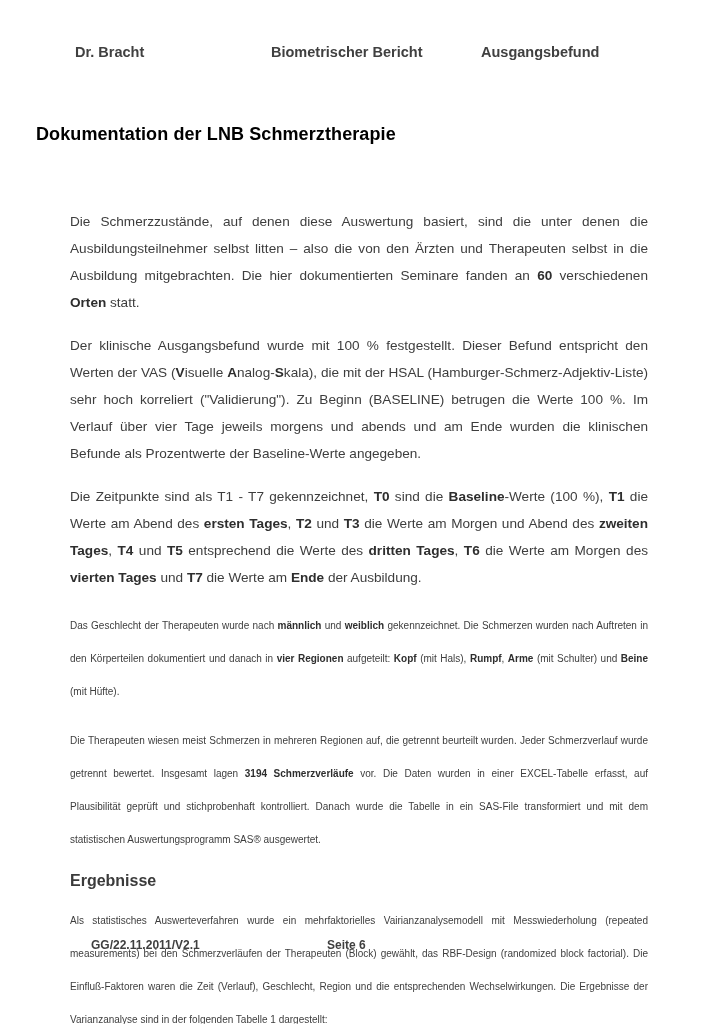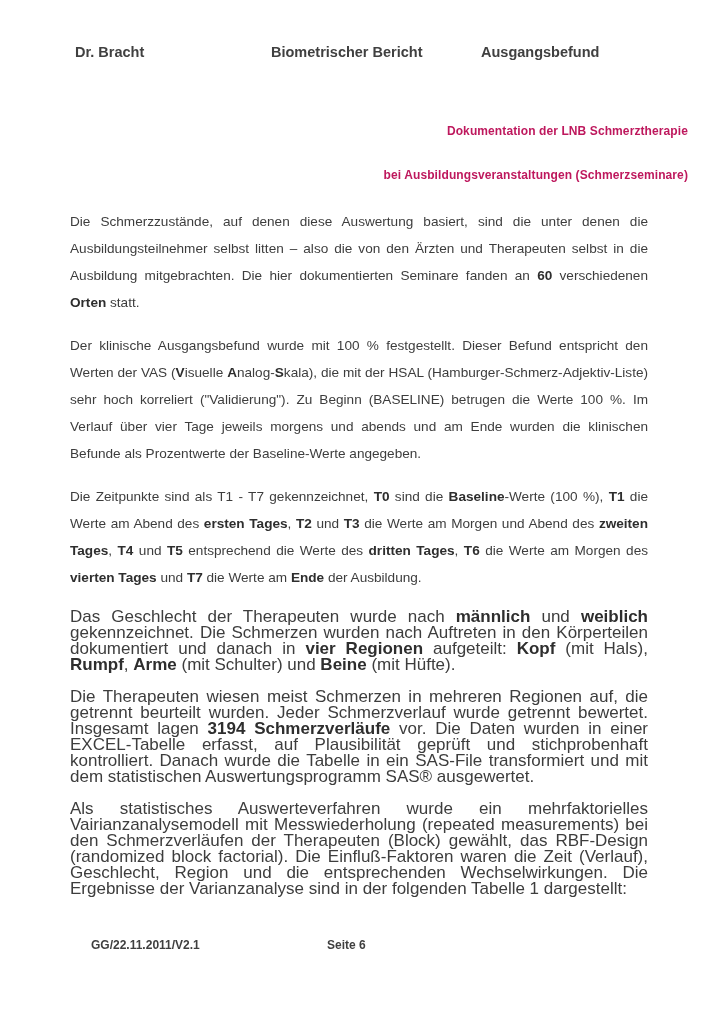--- a/index.html
+++ b/index.html
@@ -32,24 +32,24 @@
   }
   .runhead .rh-left   { position: absolute; left: 0;    top: 0; }
   .runhead .rh-center { position: absolute; left: 196px; top: 0; }
   .runhead .rh-right  { position: absolute; left: 406px; top: 0; }
 
   
   .doc-title {
     position: absolute;
     left: 36px;
     width: 652px;
-    text-align: right;
-    font-size: 12px;
+    text-align: left;
+    font-size: 18px;
     font-weight: bold;
-    color: #be185d;
+    color: #000000;
     letter-spacing: 0.1px;
   }
   .doc-title.line1 { top: 124px; }
   .doc-title.line2 { top: 168px; }
 
   
   .body-area {
     position: absolute;
     left: 70px;
     top: 208px;
@@ -59,22 +59,22 @@
     margin: 0 0 16px 0;
     text-align: justify;
     text-justify: inter-word;
     color: #3d3d3d;
   }
   p.para.big {
     font-size: 13.6px;
     line-height: 27px;
   }
   p.para.small {
-    font-size: 17px;
-    line-height: 16px;
+    font-size: 10px;
+    line-height: 33px;
   }
   p.para b { font-weight: bold; color: #2e2e2e; }
 
   .spacer-1 { height: 2px; }
 
   h2.section-head {
     margin: 12px 0 14px 0;
     font-size: 16px;
     font-weight: bold;
     color: #3a3a3a;
@@ -100,36 +100,36 @@
 
 <div class="page">
 
   <div class="runhead">
     <span class="rh-left">Dr. Bracht</span>
     <span class="rh-center">Biometrischer Bericht</span>
     <span class="rh-right">Ausgangsbefund</span>
   </div>
 
   <div class="doc-title line1">Dokumentation der LNB Schmerztherapie</div>
-  <div class="doc-title line2">bei Ausbildungsveranstaltungen (Schmerzseminare)</div>
 
   <div class="body-area">
 
     <p class="para big"><span>Die Schmerzzustände, auf denen diese Auswertung basiert, sind die unter denen die Ausbildungsteilnehmer selbst litten – also die von den Ärzten und Therapeuten selbst in die Ausbildung mitgebrachten. Die hier dokumentierten Seminare fanden an </span><b>60</b><span> verschiedenen </span><b>Orten</b><span> statt.</span></p>
 
     <p class="para big"><span>Der klinische Ausgangsbefund wurde mit 100 % festgestellt. Dieser Befund entspricht den Werten der VAS (</span><b>V</b><span>isuelle </span><b>A</b><span>nalog-</span><b>S</b><span>kala), die mit der HSAL (Hamburger-Schmerz-Adjektiv-Liste) sehr hoch korreliert ("Validierung"). Zu Beginn (BASELINE) betrugen die Werte 100 %. Im Verlauf über vier Tage jeweils morgens und abends und am Ende wurden die klinischen Befunde als Prozentwerte der Baseline-Werte angegeben.</span></p>
 
     <p class="para big"><span>Die Zeitpunkte sind als T1 - T7 gekennzeichnet, </span><b>T0</b><span> sind die </span><b>Baseline</b><span>-Werte (100 %), </span><b>T1</b><span> die Werte am Abend des </span><b>ersten Tages</b><span>, </span><b>T2</b><span> und </span><b>T3</b><span> die Werte am Morgen und Abend des </span><b>zweiten Tages</b><span>, </span><b>T4</b><span> und </span><b>T5</b><span> entsprechend die Werte des </span><b>dritten Tages</b><span>, </span><b>T6</b><span> die Werte am Morgen des </span><b>vierten Tages</b><span> und </span><b>T7</b><span> die Werte am </span><b>Ende</b><span> der Ausbildung.</span></p>
 
     <div class="spacer-1"></div>
 
     <p class="para small"><span>Das Geschlecht der Therapeuten wurde nach </span><b>männlich</b><span> und </span><b>weiblich</b><span> gekennzeichnet. Die Schmerzen wurden nach Auftreten in den Körperteilen dokumentiert und danach in </span><b>vier Regionen</b><span> aufgeteilt: </span><b>Kopf</b><span> (mit Hals), </span><b>Rumpf</b><span>, </span><b>Arme</b><span> (mit Schulter) und </span><b>Beine</b><span> (mit Hüfte).</span></p>
 
     <p class="para small"><span>Die Therapeuten wiesen meist Schmerzen in mehreren Regionen auf, die getrennt beurteilt wurden. Jeder Schmerzverlauf wurde getrennt bewertet. Insgesamt lagen </span><b>3194 Schmerzverläufe</b><span> vor. Die Daten wurden in einer EXCEL-Tabelle erfasst, auf Plausibilität geprüft und stichprobenhaft kontrolliert. Danach wurde die Tabelle in ein SAS-File transformiert und mit dem statistischen Auswertungsprogramm SAS® ausgewertet.</span></p>
 
+    <h2 class="section-head">Ergebnisse</h2>
 
     <p class="para small"><span>Als statistisches Auswerteverfahren wurde ein mehrfaktorielles Vairianzanalysemodell mit Messwiederholung (repeated measurements) bei den Schmerzverläufen der Therapeuten (Block) gewählt, das RBF-Design (randomized block factorial). Die Einfluß-Faktoren waren die Zeit (Verlauf), Geschlecht, Region und die entsprechenden Wechselwirkungen. Die Ergebnisse der Varianzanalyse sind in der folgenden Tabelle 1 dargestellt:</span></p>
 
   </div>
 
   <div class="footer">
     <span class="ft-left">GG/22.11.2011/V2.1</span>
     <span class="ft-right">Seite 6</span>
   </div>
 

